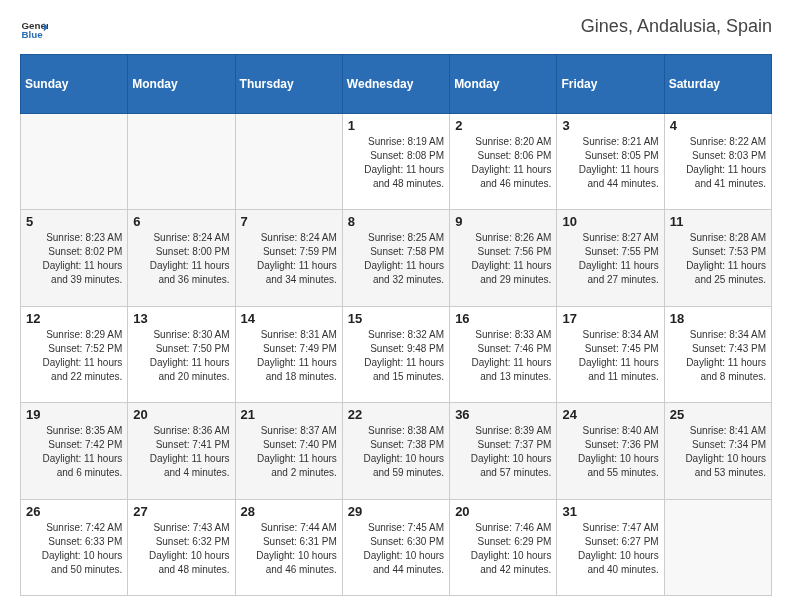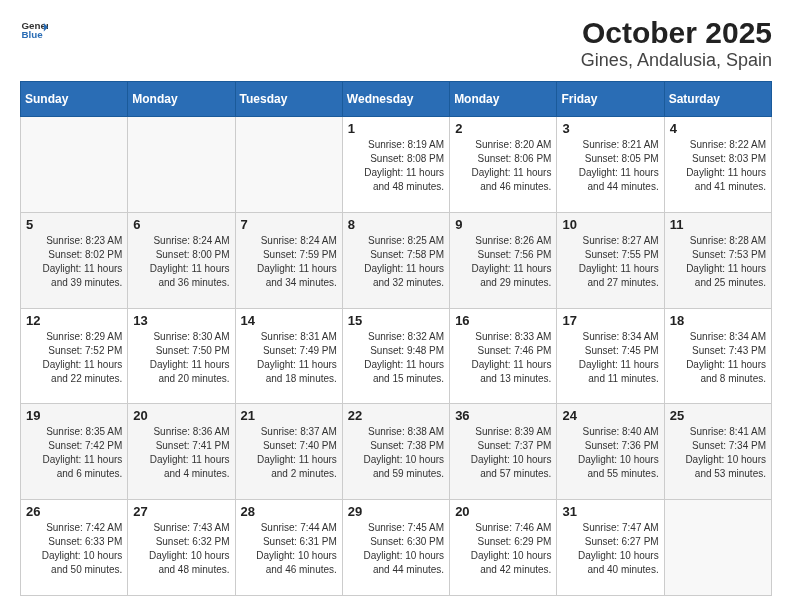--- a/index.html
+++ b/index.html
@@ -49,21 +49,21 @@
       border: 1px solid #ccc;
       border-collapse: collapse;
       width: 100%;
       table-layout: fixed;
     }
     .calendar th {
       background: #2a6db5;
       color: #fff;
       font-size: 12px;
       font-weight: bold;
-      padding: 10px 4px;
+      padding: 22px 4px;
       text-align: left;
       border: 1px solid #1a5a9a;
     }
     .calendar td {
       border: 1px solid #ccc;
       vertical-align: top;
       padding: 4px 5px;
       font-size: 10px;
       color: #333;
       height: 82px;
@@ -100,31 +100,30 @@
 <div class="page">
   <div class="header">
     <div class="logo">
       <svg class="logo-icon" viewBox="0 0 40 40">
         <text x="2" y="18" font-size="14" font-weight="bold" fill="#333" font-family="Arial">General</text>
         <text x="2" y="32" font-size="14" font-weight="bold" fill="#2a6db5" font-family="Arial">Blue</text>
         <polygon points="34,10 40,16 34,22" fill="#2a6db5"></polygon>
       </svg>
     </div>
     <div class="title-block">
-      <div class="main-title">October 2025</div>
       <div class="subtitle">Gines, Andalusia, Spain</div>
     </div>
   </div>
 
   <table class="calendar">
     <thead>
       <tr>
         <th>Sunday</th>
         <th>Monday</th>
-        <th>Tuesday</th>
+        <th>Thursday</th>
         <th>Wednesday</th>
         <th>Monday</th>
         <th>Friday</th>
         <th>Saturday</th>
       </tr>
     </thead>
     <tbody id="calendar-body">
     <tr>
           <td class="empty"></td>
           <td class="empty"></td>

